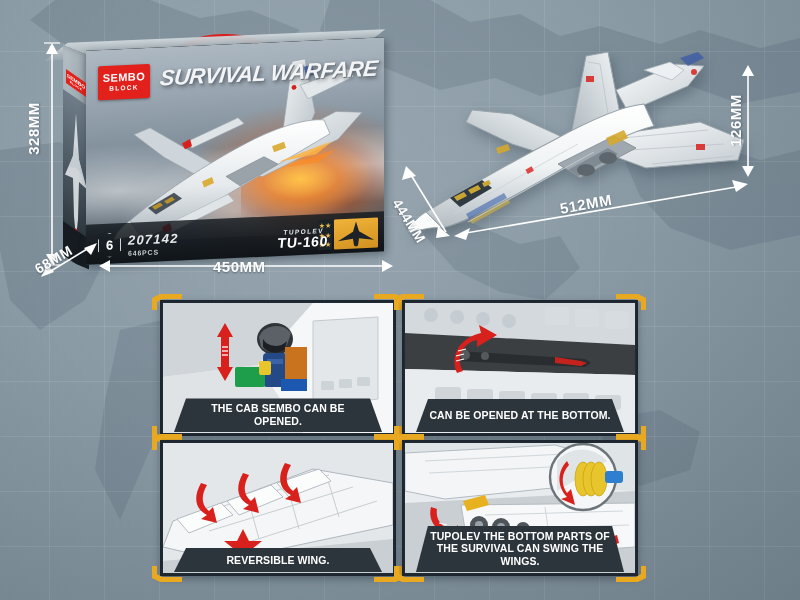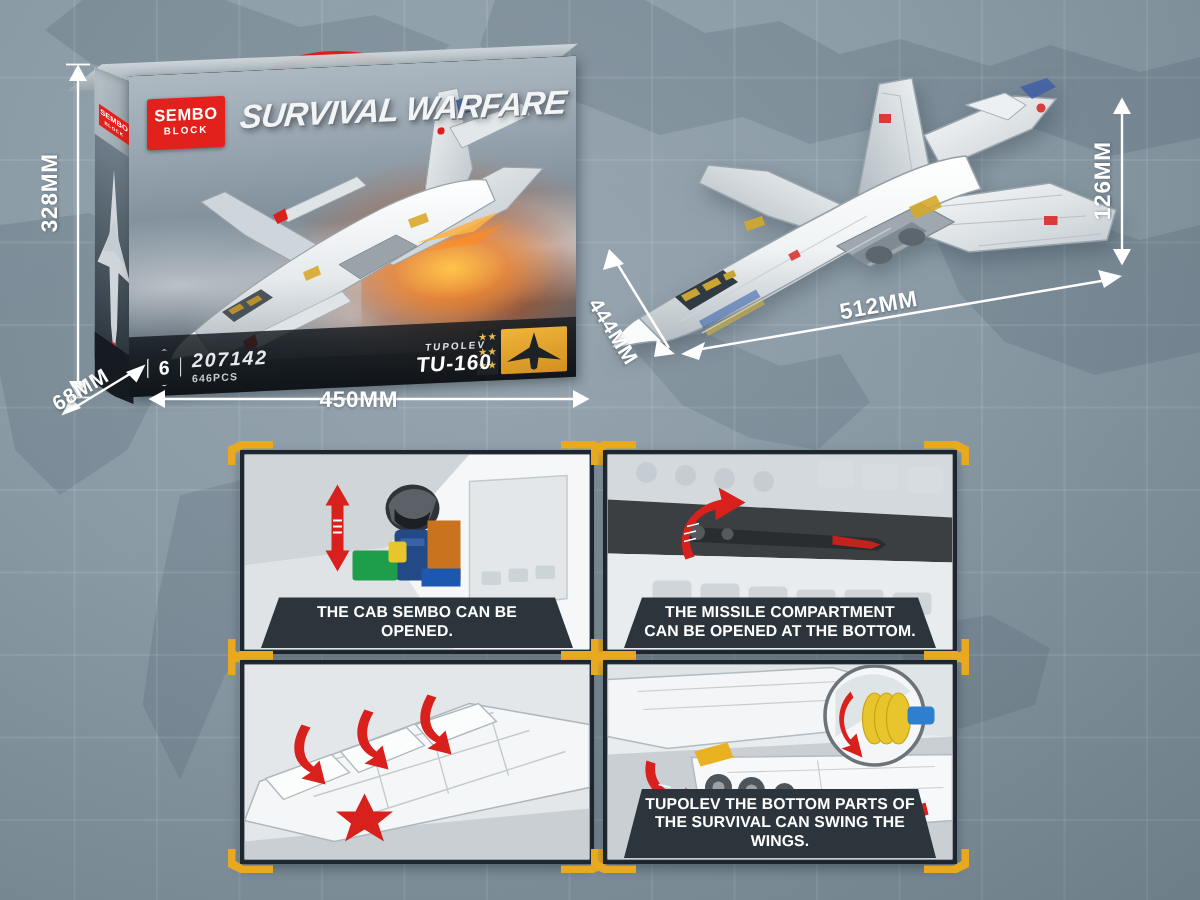--- a/index.html
+++ b/index.html
@@ -504,21 +504,20 @@
           <path d="M0,0 L0,12 L8,16 L30,16 L30,11 L10,11 L5,8 L5,0 Z" fill="#e8a81f"></path>
         </svg>
     </div>
     <div class="brk" style="right:-8px;bottom:-6px;">
       <svg viewBox="0 0 30 16">
           <path d="M30,0 L30,12 L22,16 L0,16 L0,11 L20,11 L25,8 L25,0 Z" fill="#e8a81f"></path>
         </svg>
     </div>
     <div class="cap two">
       <div>
-        <span>THE MISSILE COMPARTMENT</span>
         <span>CAN BE OPENED AT THE BOTTOM.</span>
       </div>
     </div>
   </div>
 
   <div class="panel" style="left:160px;top:440px;">
     <div class="frame"></div>
     <div class="photo">
       <svg viewBox="0 0 230 130" preserveAspectRatio="none">
         <rect width="230" height="130" fill="#e4e7ea"></rect>
@@ -560,20 +559,23 @@
     <div class="brk" style="left:-8px;bottom:-6px;">
       <svg viewBox="0 0 30 16">
           <path d="M0,0 L0,12 L8,16 L30,16 L30,11 L10,11 L5,8 L5,0 Z" fill="#e8a81f"></path>
         </svg>
     </div>
     <div class="brk" style="right:-8px;bottom:-6px;">
       <svg viewBox="0 0 30 16">
           <path d="M30,0 L30,12 L22,16 L0,16 L0,11 L20,11 L25,8 L25,0 Z" fill="#e8a81f"></path>
         </svg>
     </div>
+    <div class="cap">
+      <span>REVERSIBLE WING.</span>
+    </div>
   </div>
 
   <div class="panel" style="left:402px;top:440px;">
     <div class="frame"></div>
     <div class="photo">
       <svg viewBox="0 0 230 130" preserveAspectRatio="none">
         <rect width="230" height="130" fill="#e9ecee"></rect>
         <path d="M0,0 L230,0 L230,48 L0,34 Z" fill="#dfe4e7"></path>
         <path d="M0,60 L230,48 L230,130 L0,130 Z" fill="#c9cfd3"></path>
 

